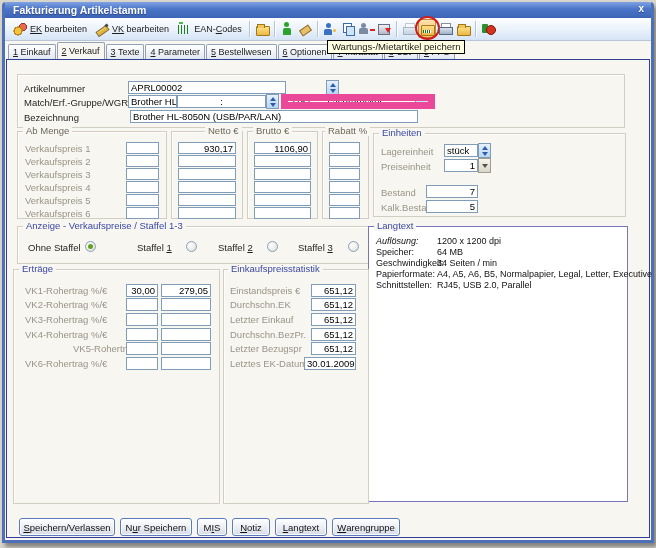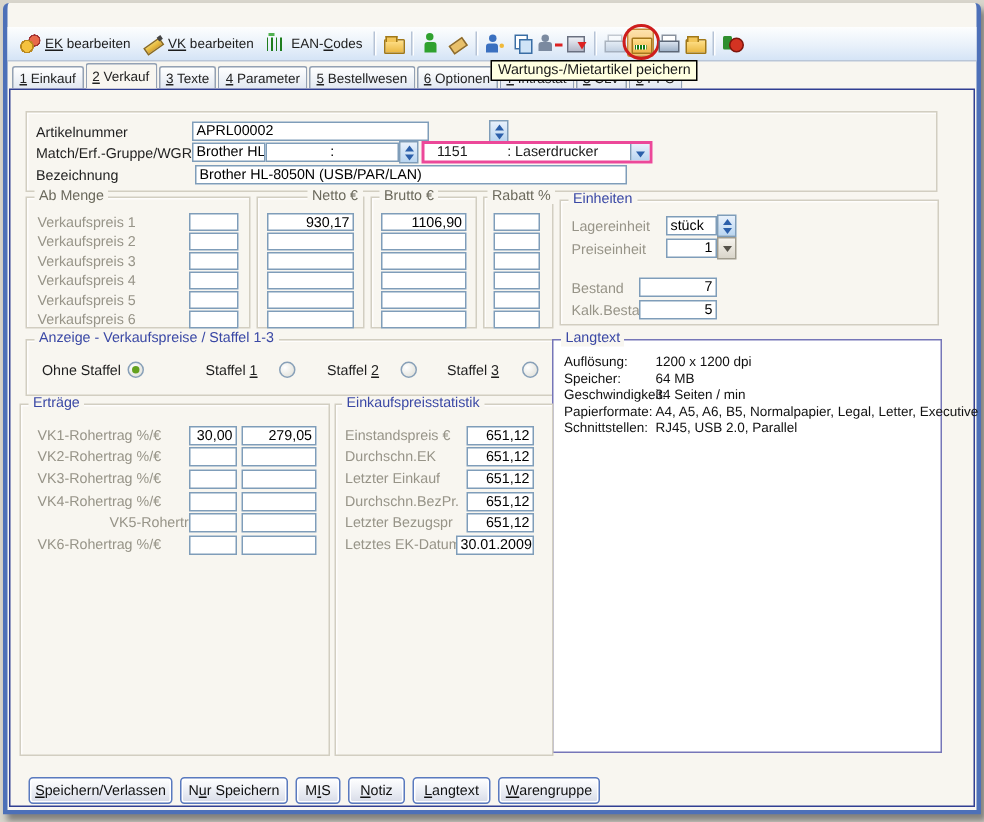--- a/index.html
+++ b/index.html
@@ -119,22 +119,22 @@
   .spin,.drop,.dropg{ position:absolute; width:13px; height:15px; border:1px solid #7f9db9;
     background:linear-gradient(#e8f1fc,#b9d5f0); }
   .spin::before{ content:""; position:absolute; left:3px; top:2px;
     border-left:3px solid transparent; border-right:3px solid transparent; border-bottom:4px solid #2b5faa; }
   .spin::after{ content:""; position:absolute; left:3px; top:8px;
     border-left:3px solid transparent; border-right:3px solid transparent; border-top:4px solid #2b5faa; }
   .dropg{ background:linear-gradient(#f6f4ee,#d9d5ca); border-color:#a09c8e; }
   .dropg::before{ content:""; position:absolute; left:3px; top:5px;
     border-left:3px solid transparent; border-right:3px solid transparent; border-top:4px solid #55524a; }
   .combo{
-    position:absolute; height:15px; background:#fff; border:2px solid #ec4899;
-    display:flex; align-items:center; font-size:9.5px; overflow:hidden;text-align:center;
+    position:absolute; height:15px; background:#fff; border:7px solid #ec4899;
+    display:flex; align-items:center; font-size:9.5px; overflow:hidden;
   }
   .combo .code{ width:34px; padding-left:3px; flex:none; }
   .combo .ctext{ flex:1; white-space:nowrap; overflow:hidden; }
   .combo .carr{ width:13px; align-self:stretch; position:relative; flex:none;
     background:linear-gradient(#e8f1fc,#b9d5f0); border-left:1px solid #7f9db9; }
   .combo .carr::before{ content:""; position:absolute; left:3px; top:5px;
     border-left:3px solid transparent; border-right:3px solid transparent; border-top:4px solid #2b5faa; }
   .radio{ position:absolute; width:11px; height:11px; border:1px solid #88a0b8; border-radius:50%;
     background:radial-gradient(circle at 3px 3px,#ffffff,#dcdcd4); }
   .radio.sel::after{ content:""; position:absolute; left:2px; top:2px; width:5px; height:5px;
@@ -154,20 +154,24 @@
     background:#ffffe1; border:1px solid #000;
     font-size:9.5px; line-height:12px; padding:0 4px; white-space:nowrap;
   }
   .lt-line{ position:absolute; font-size:9px; color:#111; white-space:nowrap; }
 </style>
 <title>Fakturierung Artikelstamm</title></head>
 <body>
 
 <div class="frame">
 
+  <div class="titlebar">
+    <span>Fakturierung Artikelstamm</span>
+    <span class="close">x</span>
+  </div>
 
   <div class="toolbar">
     <div class="tbtn">
       <span class="ic ic-coins"></span>
       <span><span class="u">EK</span><span> bearbeiten</span></span>
     </div>
     <div class="tbtn">
       <span class="ic ic-pencil"></span>
       <span><span class="u">VK</span><span> bearbeiten</span></span>
     </div>
@@ -288,21 +292,21 @@
     <div class="radio sel" style="left:78px;top:181px;"></div>
     <span class="lbl" style="left:130px;top:182px;"><span>Staffel </span><span class="u">1</span></span>
     <div class="radio" style="left:179px;top:181px;"></div>
     <span class="lbl" style="left:211px;top:182px;"><span>Staffel </span><span class="u">2</span></span>
     <div class="radio" style="left:260px;top:181px;"></div>
     <span class="lbl" style="left:291px;top:182px;"><span>Staffel </span><span class="u">3</span></span>
     <div class="radio" style="left:341px;top:181px;"></div>
 
     <div class="gb navy" style="left:361px;top:166px;width:260px;height:276px;"></div>
     <span class="gbl blue" style="left:367px;top:161px;">Langtext</span>
-    <span class="lt-line" style="left:369px;top:176px;">Auflösung:</span>
+    <span class="lt-line" style="left:369px;top:176px;font-style:italic;">Auflösung:</span>
     <span class="lt-line" style="left:430px;top:176px;">1200 x 1200 dpi</span>
     <span class="lt-line" style="left:369px;top:187px;">Speicher:</span>
     <span class="lt-line" style="left:430px;top:187px;">64 MB</span>
     <span class="lt-line" style="left:369px;top:198px;">Geschwindigkeit:</span>
     <span class="lt-line" style="left:430px;top:198px;">34 Seiten / min</span>
     <span class="lt-line" style="left:369px;top:209px;">Papierformate:</span>
     <span class="lt-line" style="left:430px;top:209px;">A4, A5, A6, B5, Normalpapier, Legal, Letter, Executive</span>
     <span class="lt-line" style="left:369px;top:220px;">Schnittstellen:</span>
     <span class="lt-line" style="left:430px;top:220px;">RJ45, USB 2.0, Parallel</span>
 

